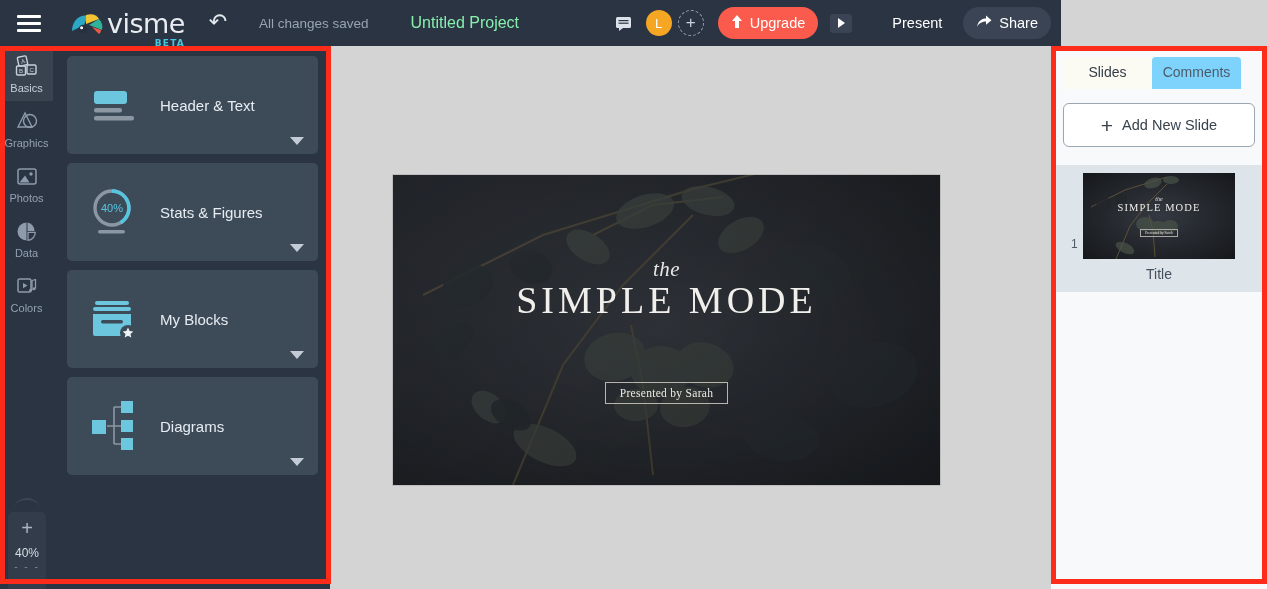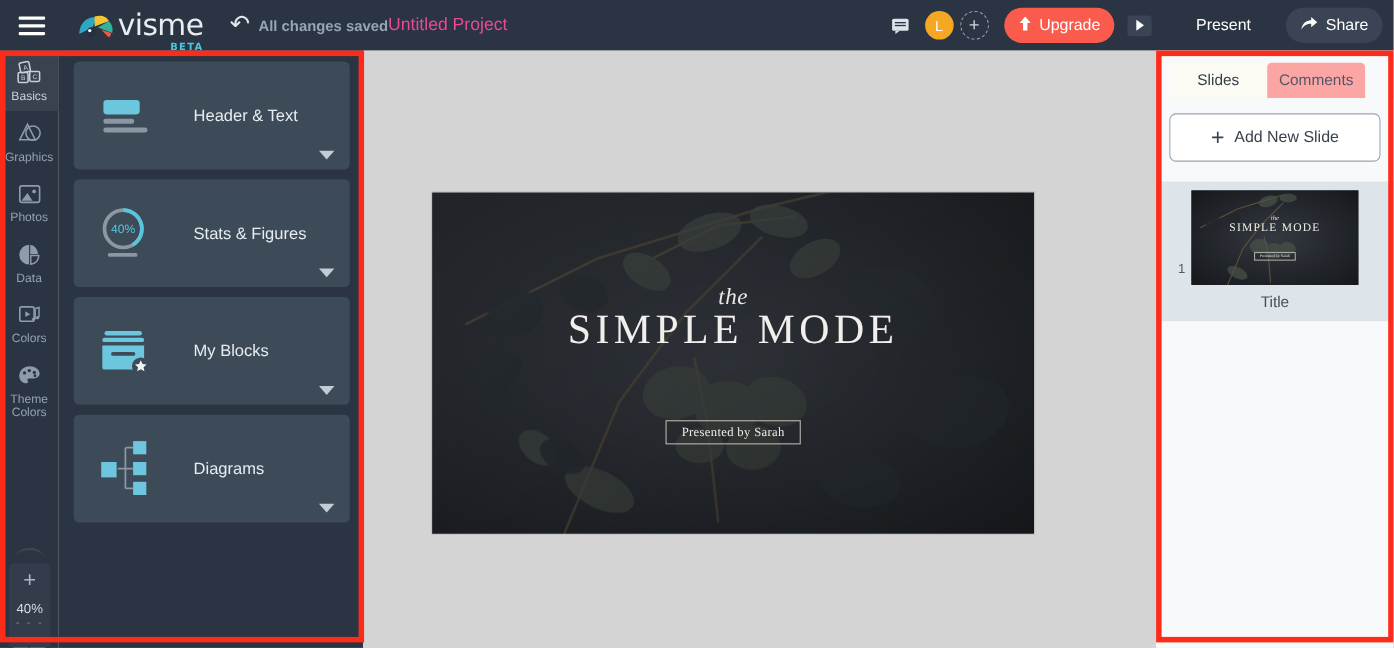--- a/index.html
+++ b/index.html
@@ -6,57 +6,57 @@
   html, body {
     width: 1267px; height: 589px;
     overflow: hidden;
     font-family: "Liberation Sans", sans-serif;
     background: #d4d4d4;
   }
   #app { position: relative; width: 1267px; height: 589px; }
 
   
   .topbar {
-    position: absolute; top: 0; left: 0; width: 1267px; height: 46px;
+    position: absolute; top: 0; left: 0; width: 1061px; height: 46px;
     background: #2b3442;
     display: flex; align-items: center;
   }
   .hamburger {
     width: 46px; height: 46px; display: flex; flex-direction: column;
     align-items: center; justify-content: center; gap: 4px; cursor: pointer;
     margin-left: 6px;
   }
   .hamburger i { display: block; width: 24px; height: 3px; background: #fff; border-radius: 1px; }
 
   .logo-wrap { display: flex; align-items: flex-end; margin-left: 18px; cursor: pointer; }
   .logo-mark { width: 34px; height: 26px; position: relative; margin-right: 3px; }
   .logo-text { font-size: 27px; letter-spacing: -0.5px; color: #e9edf2; line-height: 1;
                font-family: "DejaVu Sans", sans-serif; font-weight: 400; position: relative; }
   .logo-beta { position: absolute; right: 0; bottom: -11px; font-size: 9px; color: #45c6e0;
                font-weight: bold; letter-spacing: 1.2px; }
 
   .undo-btn { margin-left: 20px; width: 26px; height: 26px; color: #e3e8ee;
               font-size: 22px; line-height: 24px; text-align: center; cursor: pointer; }
-  .saved-text { margin-left: 4px; font-size: 13.5px; color: #97a4b4; font-weight: bold; }
-  .project-title { font-size: 16px; color: #ec4899; cursor: text; }
+  .saved-text { margin-left: 28px; font-size: 13.5px; color: #97a4b4; }
+  .project-title { margin-left: 42px; font-size: 16px; color: #86efac; cursor: text; }
 
   .topbar-right { margin-left: auto; display: flex; align-items: center; padding-right: 10px; gap: 8px; }
   .tb-icon-btn { width: 28px; height: 28px; display: flex; align-items: center; justify-content: center;
                  cursor: pointer; color: #dbe2ea; }
   .avatar { width: 26px; height: 26px; border-radius: 50%; background: #f5a623; color: #fff;
             font-size: 13px; display: flex; align-items: center; justify-content: center; cursor: pointer; }
   .add-user { width: 26px; height: 26px; border-radius: 50%; border: 1.5px dashed #96a3b3;
               color: #c9d3de; font-size: 17px; display: flex; align-items: center;
               justify-content: center; cursor: pointer; margin-left: -2px; }
   .btn {
     height: 32px; border-radius: 16px; display: flex; align-items: center; gap: 7px;
     padding: 0 13px; font-size: 14.5px; color: #fff; cursor: pointer; white-space: nowrap;
   }
   .btn-upgrade { background: #fa5b4c; margin-left: 6px; }
-  .btn-dark { background: #3a4454; margin-left: 11px; }
+  .btn-dark { background: #3a4454; }
   .btn-present { background: transparent; padding-left: 4px; gap: 40px; }
   .play-box { width: 22px; height: 19px; background: #3a4454; border-radius: 3px;
               display: flex; align-items: center; justify-content: center; }
 
   
   .rail {
     position: absolute; left: 0; top: 46px; width: 53px; height: 543px;
     background: #2b3442;
   }
   .rail-item {
@@ -83,21 +83,21 @@
   
   .blocks {
     position: absolute; left: 53px; top: 46px; width: 277px; height: 543px;
     background: #2b3442; padding: 10px 12px 0 14px; overflow: hidden;
   }
   .block-card {
     position: relative; height: 98px; background: #3d4b59; border-radius: 5px;
     margin-bottom: 9px; display: flex; align-items: center; cursor: pointer;
   }
   .block-ico { width: 80px; min-width: 80px; height: 60px; position: relative; margin-left: 13px; }
-  .block-label { font-size: 15px; color: #e7ecf1; margin-left: 16px; }
+  .block-label { font-size: 15px; color: #e7ecf1; margin-left: 0; }
   .caret { position: absolute; right: 14px; bottom: 9px; width: 0; height: 0;
            border-left: 7px solid transparent; border-right: 7px solid transparent;
            border-top: 8px solid #c3ccd6; }
 
   
   .canvas { position: absolute; left: 330px; top: 46px; width: 721px; height: 543px; background: #d4d4d4; }
   .slide {
     position: absolute; left: 63px; top: 129px; width: 547px; height: 310px;
     background: linear-gradient(145deg,#2e3238 0%, #23262b 35%, #1a1c20 65%, #15171a 100%);
     overflow: hidden; box-shadow: 0 0 0 1px #bdbdbd;
@@ -110,21 +110,21 @@
   .slide-title { font-family: "Liberation Serif", serif; color: #f0efeb; font-size: 38px;
                  letter-spacing: 4px; }
   .slide-presenter { margin-top: 60px; border: 1px solid #b6b6ae; color: #ecebe6;
                      font-family: "Liberation Serif", serif; font-size: 11.5px;
                      padding: 4px 14px; letter-spacing: .3px; }
 
   
   .right { position: absolute; left: 1051px; top: 46px; width: 216px; height: 543px; background: #f7f9fa; }
   .tabs { display: flex; gap: 0; padding: 11px 26px 0 12px; }
   .tab { flex: 1; text-align: center; font-size: 14px; padding: 7px 0 9px; cursor: pointer;
-         color: #4d5b69; background: #fca5a5; border-radius: 4px 4px 0 0; }
+         color: #4d5b69; background: #7dd3fc; border-radius: 4px 4px 0 0; }
   .tab.active { background: #fcfbf3; color: #333d47; }
   .addslide-area { padding: 14px 12px 18px; background: #f7f9fa; }
   .addslide {
     height: 44px; border: 1px solid #9aa6b2; border-radius: 6px; background: #fff;
     display: flex; align-items: center; justify-content: center; gap: 9px;
     font-size: 14.5px; color: #38424d; cursor: pointer;
   }
   .plus-glyph { font-size: 21px; color: #39434e; line-height: 1; font-weight: 300; }
   .slide-row { background: #dde5ea; padding: 8px 0 10px; display: flex;
                flex-direction: column; align-items: center; cursor: pointer; position: relative; }
@@ -273,33 +273,20 @@
           <rect x="4" y="4" width="13" height="13" rx="1.6" fill="none" stroke="#8e9bab" stroke-width="1.5"></rect>
           <path d="M9 8 L13.5 10.6 L9 13.2 Z" fill="#8e9bab"></path>
           <path d="M18 5.5 L18 15 M18 5.5 L21.5 4.5 L21.5 13.5" fill="none" stroke="#8e9bab" stroke-width="1.3"></path>
           <circle cx="16.6" cy="15.2" r="1.5" fill="#8e9bab"></circle>
           <circle cx="20.1" cy="13.8" r="1.5" fill="#8e9bab"></circle>
         </svg>
       </span>
       <span class="rail-label">Colors</span>
     </div>
 
-    <div class="rail-item">
-      <span class="rail-ico">
-        <svg width="26" height="24" viewBox="0 0 26 24">
-          <path d="M13 3 C7.5 3 3.5 7 3.5 11.8 C3.5 16 6.8 18.5 10 18.5 C11.6 18.5 11.9 17 11.2 16.2 C10.4 15.3 11.1 14.2 12.3 14.2 L15.5 14.2 C19.2 14.2 22 12.4 22 9.8 C22 6 18 3 13 3 Z" fill="#8e9bab"></path>
-          <circle cx="8.3" cy="9" r="1.5" fill="#2b3442"></circle>
-          <circle cx="12.6" cy="6.9" r="1.5" fill="#2b3442"></circle>
-          <circle cx="17.2" cy="8.6" r="1.5" fill="#2b3442"></circle>
-          <circle cx="17.8" cy="11.6" r="1.3" fill="#2b3442"></circle>
-        </svg>
-      </span>
-      <span class="rail-label" style="white-space:pre-line">Theme
-Colors</span>
-    </div>
 
     <div class="rail-arc"></div>
 
     <div class="zoomwidget">
       <div class="zoom-plus">+</div>
       <div class="zoom-val">40%</div>
       <div class="zoom-dots">- - -</div>
       <div class="zoom-minus">——</div>
     </div>
 

